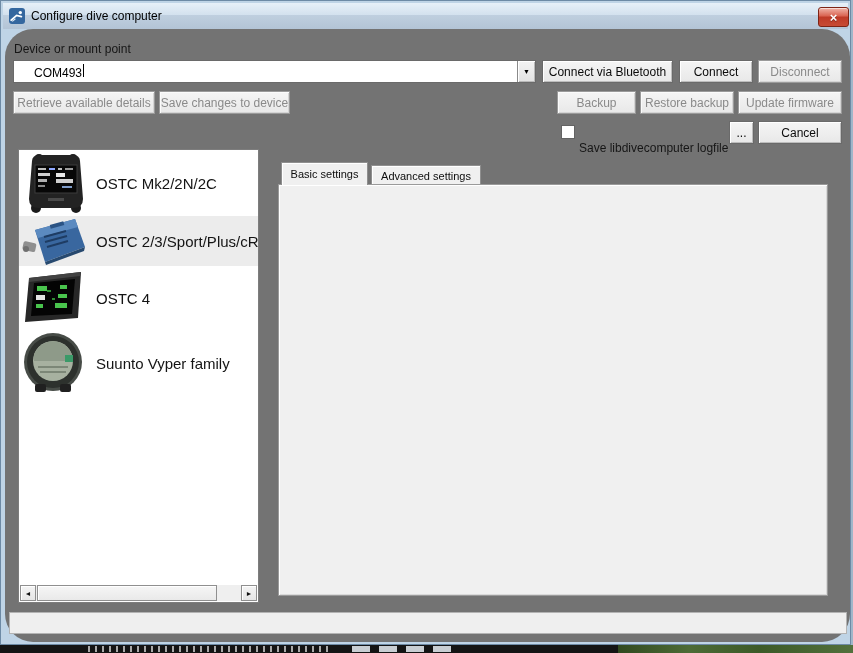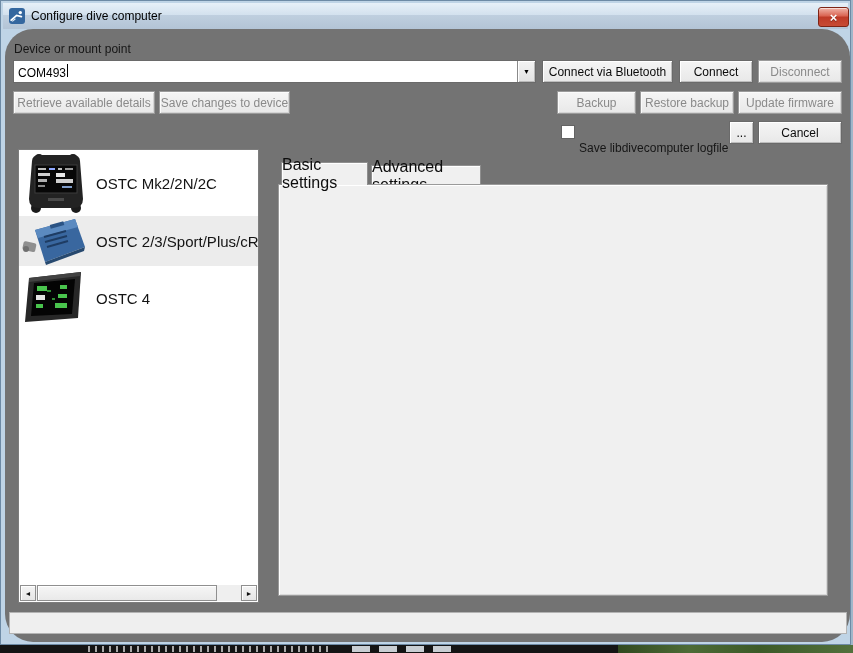--- a/index.html
+++ b/index.html
@@ -47,21 +47,21 @@
     position:absolute;box-sizing:border-box;background:#fff;
     border:1px solid #707070;border-top-color:#5f5f5f;border-left-color:#5f5f5f;
     font-size:12px;color:#000;display:flex;align-items:center;padding-left:4px;
   }
   .caret{display:inline-block;width:1px;height:13px;background:#000;margin-left:1px;}
 
   .combo{
     position:absolute;box-sizing:border-box;background:#fff;
     border:1px solid #6a6a6a;display:flex;align-items:center;cursor:pointer;
   }
-  .combo .val{flex:1;font-size:12px;color:#000;padding-left:4px;white-space:nowrap;overflow:hidden;}
+  .combo .val{flex:1;font-size:12px;color:#000;padding-left:20px;white-space:nowrap;overflow:hidden;}
   .combo .drop{
     width:17px;align-self:stretch;background:linear-gradient(180deg,#f3f3f3,#e2e2e2);
     border-left:1px solid #8a8a8a;box-shadow:inset 1px 1px 0 #fff, inset -1px -1px 0 #b9b9b9;
     display:flex;align-items:center;justify-content:center;
   }
   .tri{font-size:7px;line-height:7px;color:#000;}
 
   .spin{
     position:absolute;box-sizing:border-box;background:#fff;
     border:1px solid #6a6a6a;display:flex;align-items:center;
@@ -100,21 +100,21 @@
   }
   .sc-btn .tri{font-size:7px;line-height:7px;color:#111;}
   .sc-thumb{
     flex:none;width:180px;height:16px;box-sizing:border-box;margin-left:1px;
     background:linear-gradient(180deg,#f6f6f6,#e9e9e9);border:1px solid #8f8f8f;
     box-shadow:inset 1px 1px 0 #fff;cursor:grab;
   }
   .sc-gap{flex:1;}
 
   .tab{
-    position:absolute;box-sizing:border-box;font-size:16px;color:#0d0d0d;
+    position:absolute;box-sizing:border-box;font-size:11px;color:#0d0d0d;
     background:#f0f0f0;border:1px solid #8f8f8f;border-bottom:none;
     box-shadow:inset 1px 1px 0 #fff;
     display:flex;align-items:center;justify-content:center;cursor:pointer;
   }
   .tab.active{z-index:3;}
   .tabframe{
     position:absolute;left:273px;top:155px;width:550px;height:412px;box-sizing:border-box;
     background:#f0f0f0;border:1px solid #9a9a9a;
     box-shadow:inset 1px 1px 0 #fff, inset -1px -1px 0 #d9d9d9;z-index:1;
   }
@@ -235,20 +235,33 @@
             <rect x="38" y="16" width="7" height="4" fill="#49c44d"></rect>
           <rect x="14" y="26" width="9" height="5" fill="#e4e4e4"></rect>
             <rect x="36" y="25" width="9" height="4" fill="#49c44d"></rect>
           <rect x="14" y="35" width="7" height="4" fill="#49c44d"></rect>
             <rect x="33" y="34" width="12" height="5" fill="#49c44d"></rect>
           <rect x="25" y="21" width="4" height="2" fill="#2f8f33"></rect>
             <rect x="30" y="29" width="3" height="2" fill="#2f8f33"></rect>
         </svg>
         <span class="dl-label">OSTC 4</span>
       </div>
+      <div class="dl-item" style="height:66px;">
+        <svg class="dl-img" width="64" height="64" viewBox="0 0 64 64">
+          <circle cx="31" cy="31" r="29" fill="#474c47"></circle>
+          <circle cx="31" cy="31" r="26" fill="#2d312d"></circle>
+          <circle cx="31" cy="30" r="20" fill="#a7b1a0"></circle>
+          <path d="M12 24 A20 20 0 0 1 50 24 L50 30 L12 30 Z" fill="#8e9a89"></path>
+          <path d="M16 36 L46 36 M18 41 L44 41" stroke="#6f7a6a" stroke-width="1.5"></path>
+          <rect x="43" y="24" width="8" height="7" fill="#3a9a68"></rect>
+          <rect x="13" y="53" width="11" height="8" rx="2" fill="#202020"></rect>
+          <rect x="38" y="53" width="11" height="8" rx="2" fill="#202020"></rect>
+        </svg>
+        <span class="dl-label">Suunto Vyper family</span>
+      </div>
       <div class="hscroll">
         <span class="sc-btn">
             <span class="tri">◄</span>
           </span>
         <span class="sc-thumb"></span>
         <span class="sc-gap"></span>
         <span class="sc-btn">
             <span class="tri">►</span>
           </span>
       </div>

